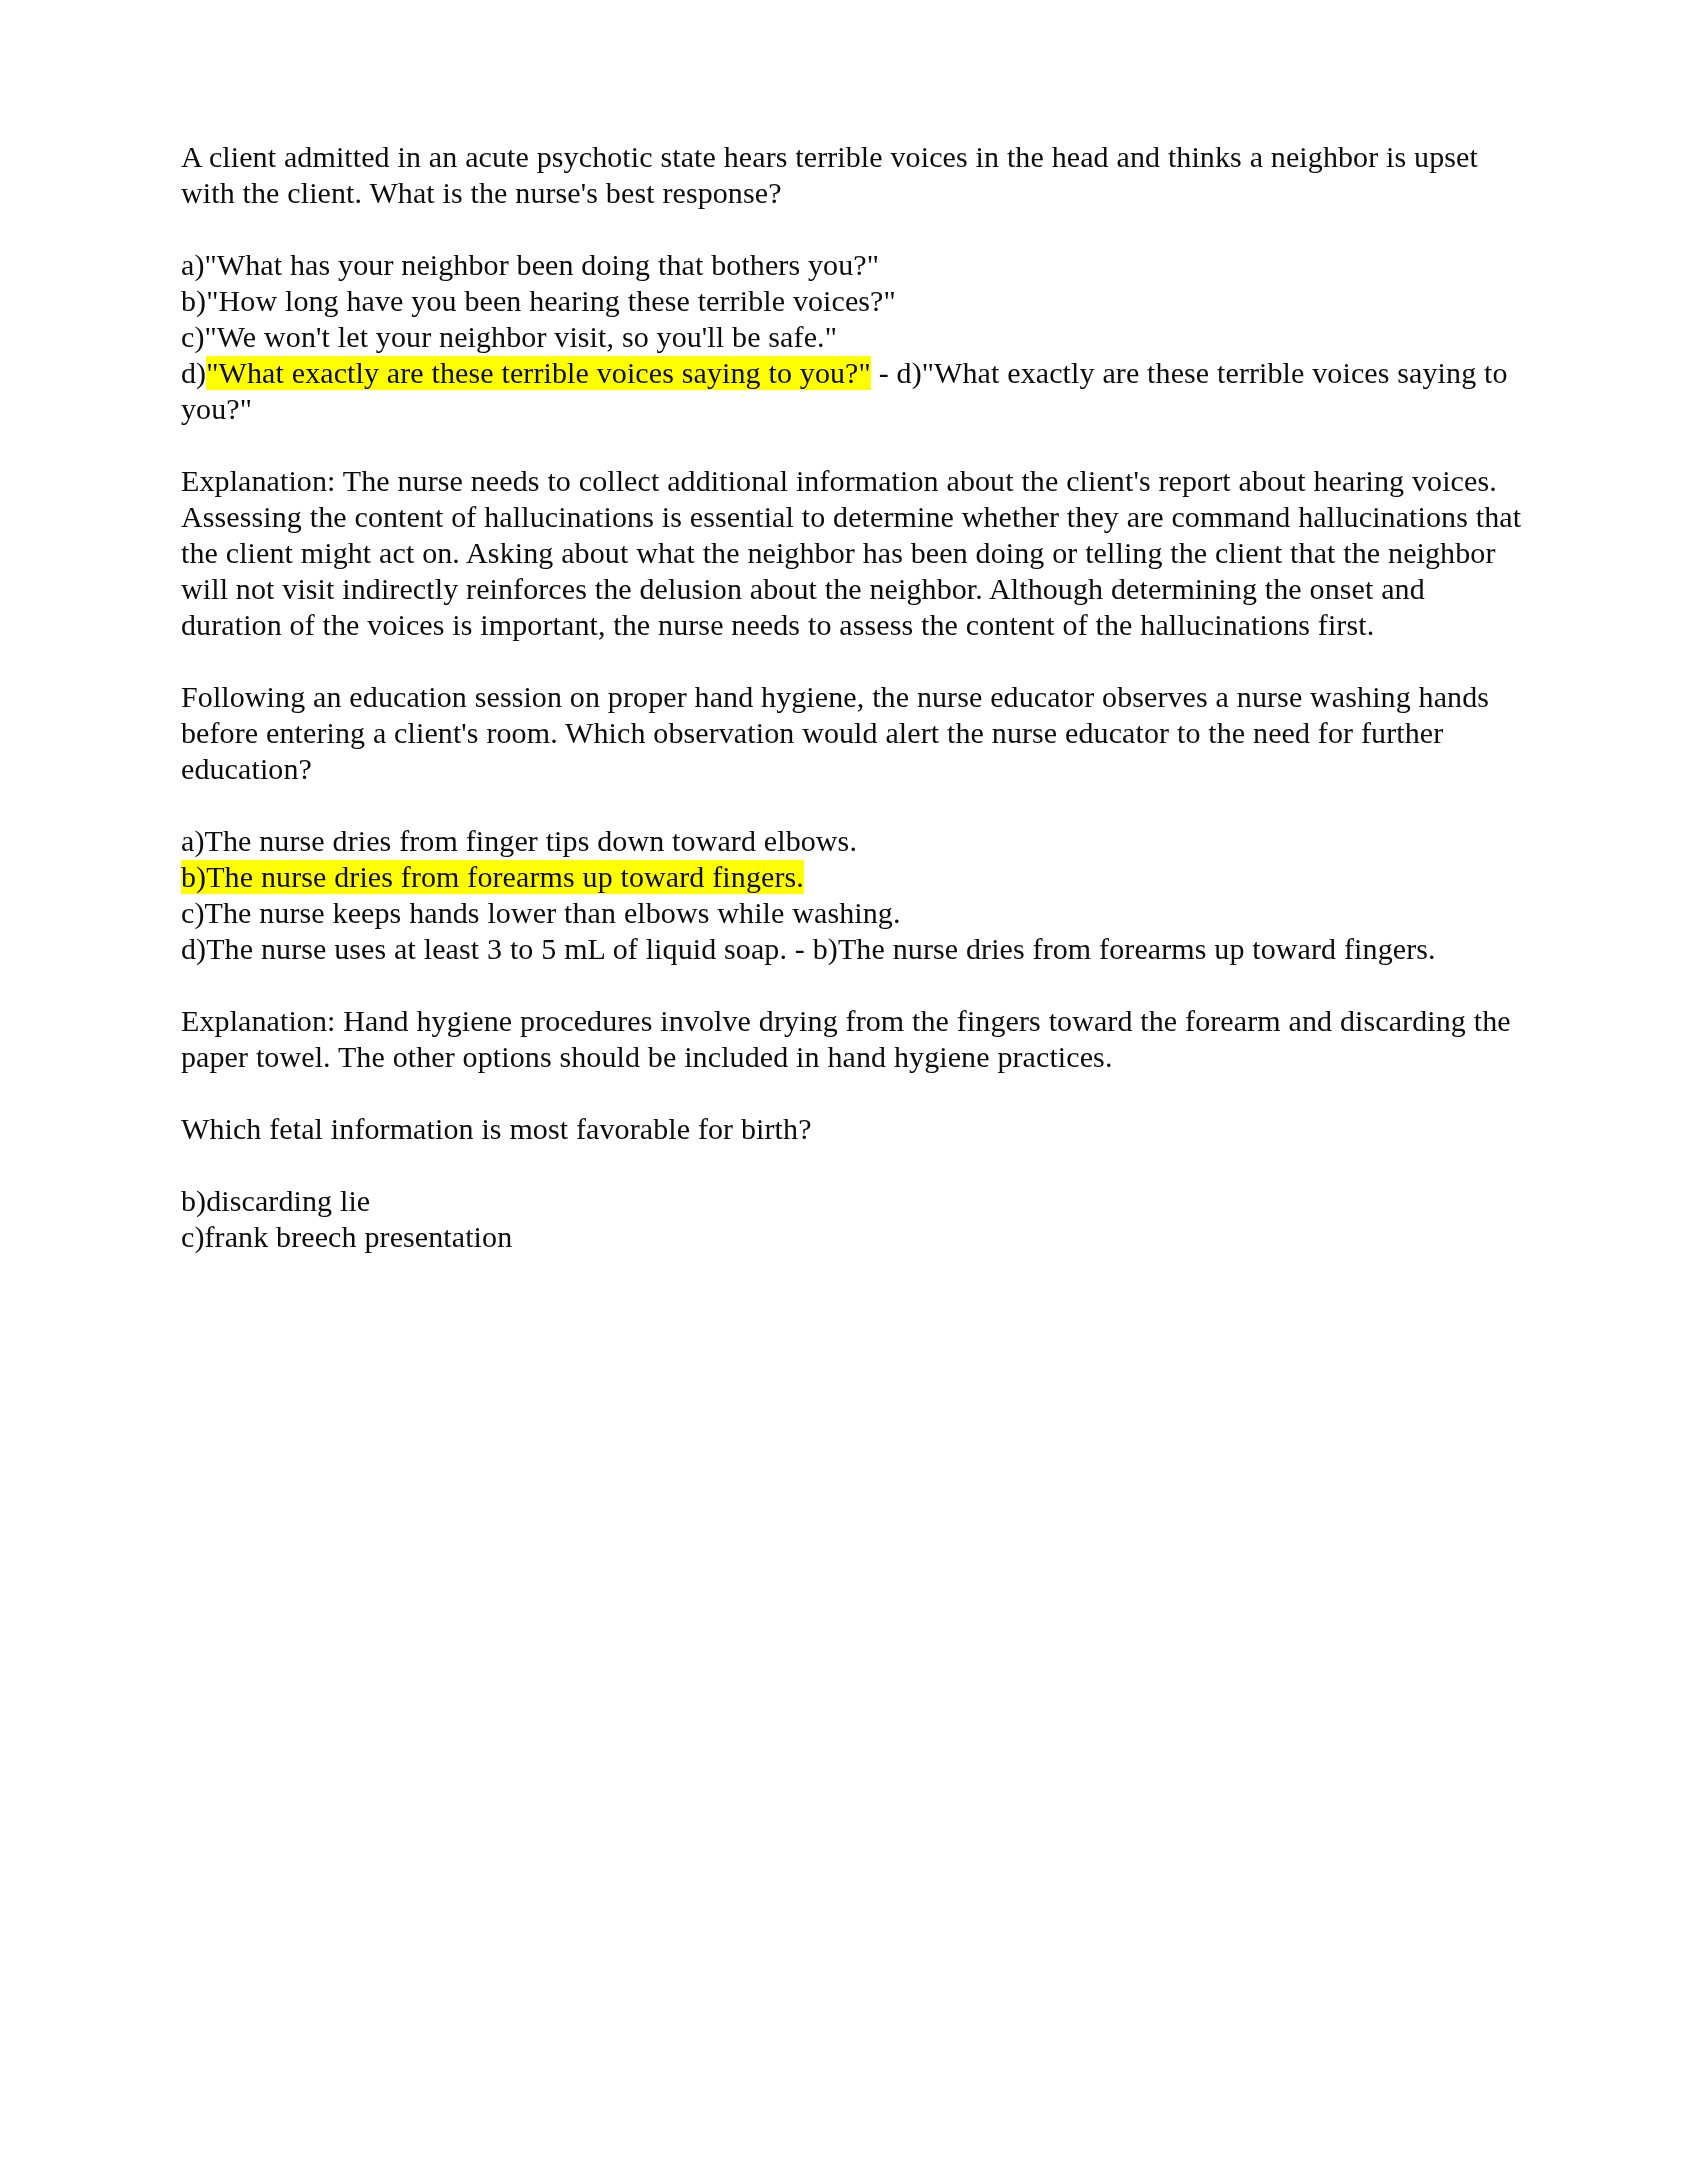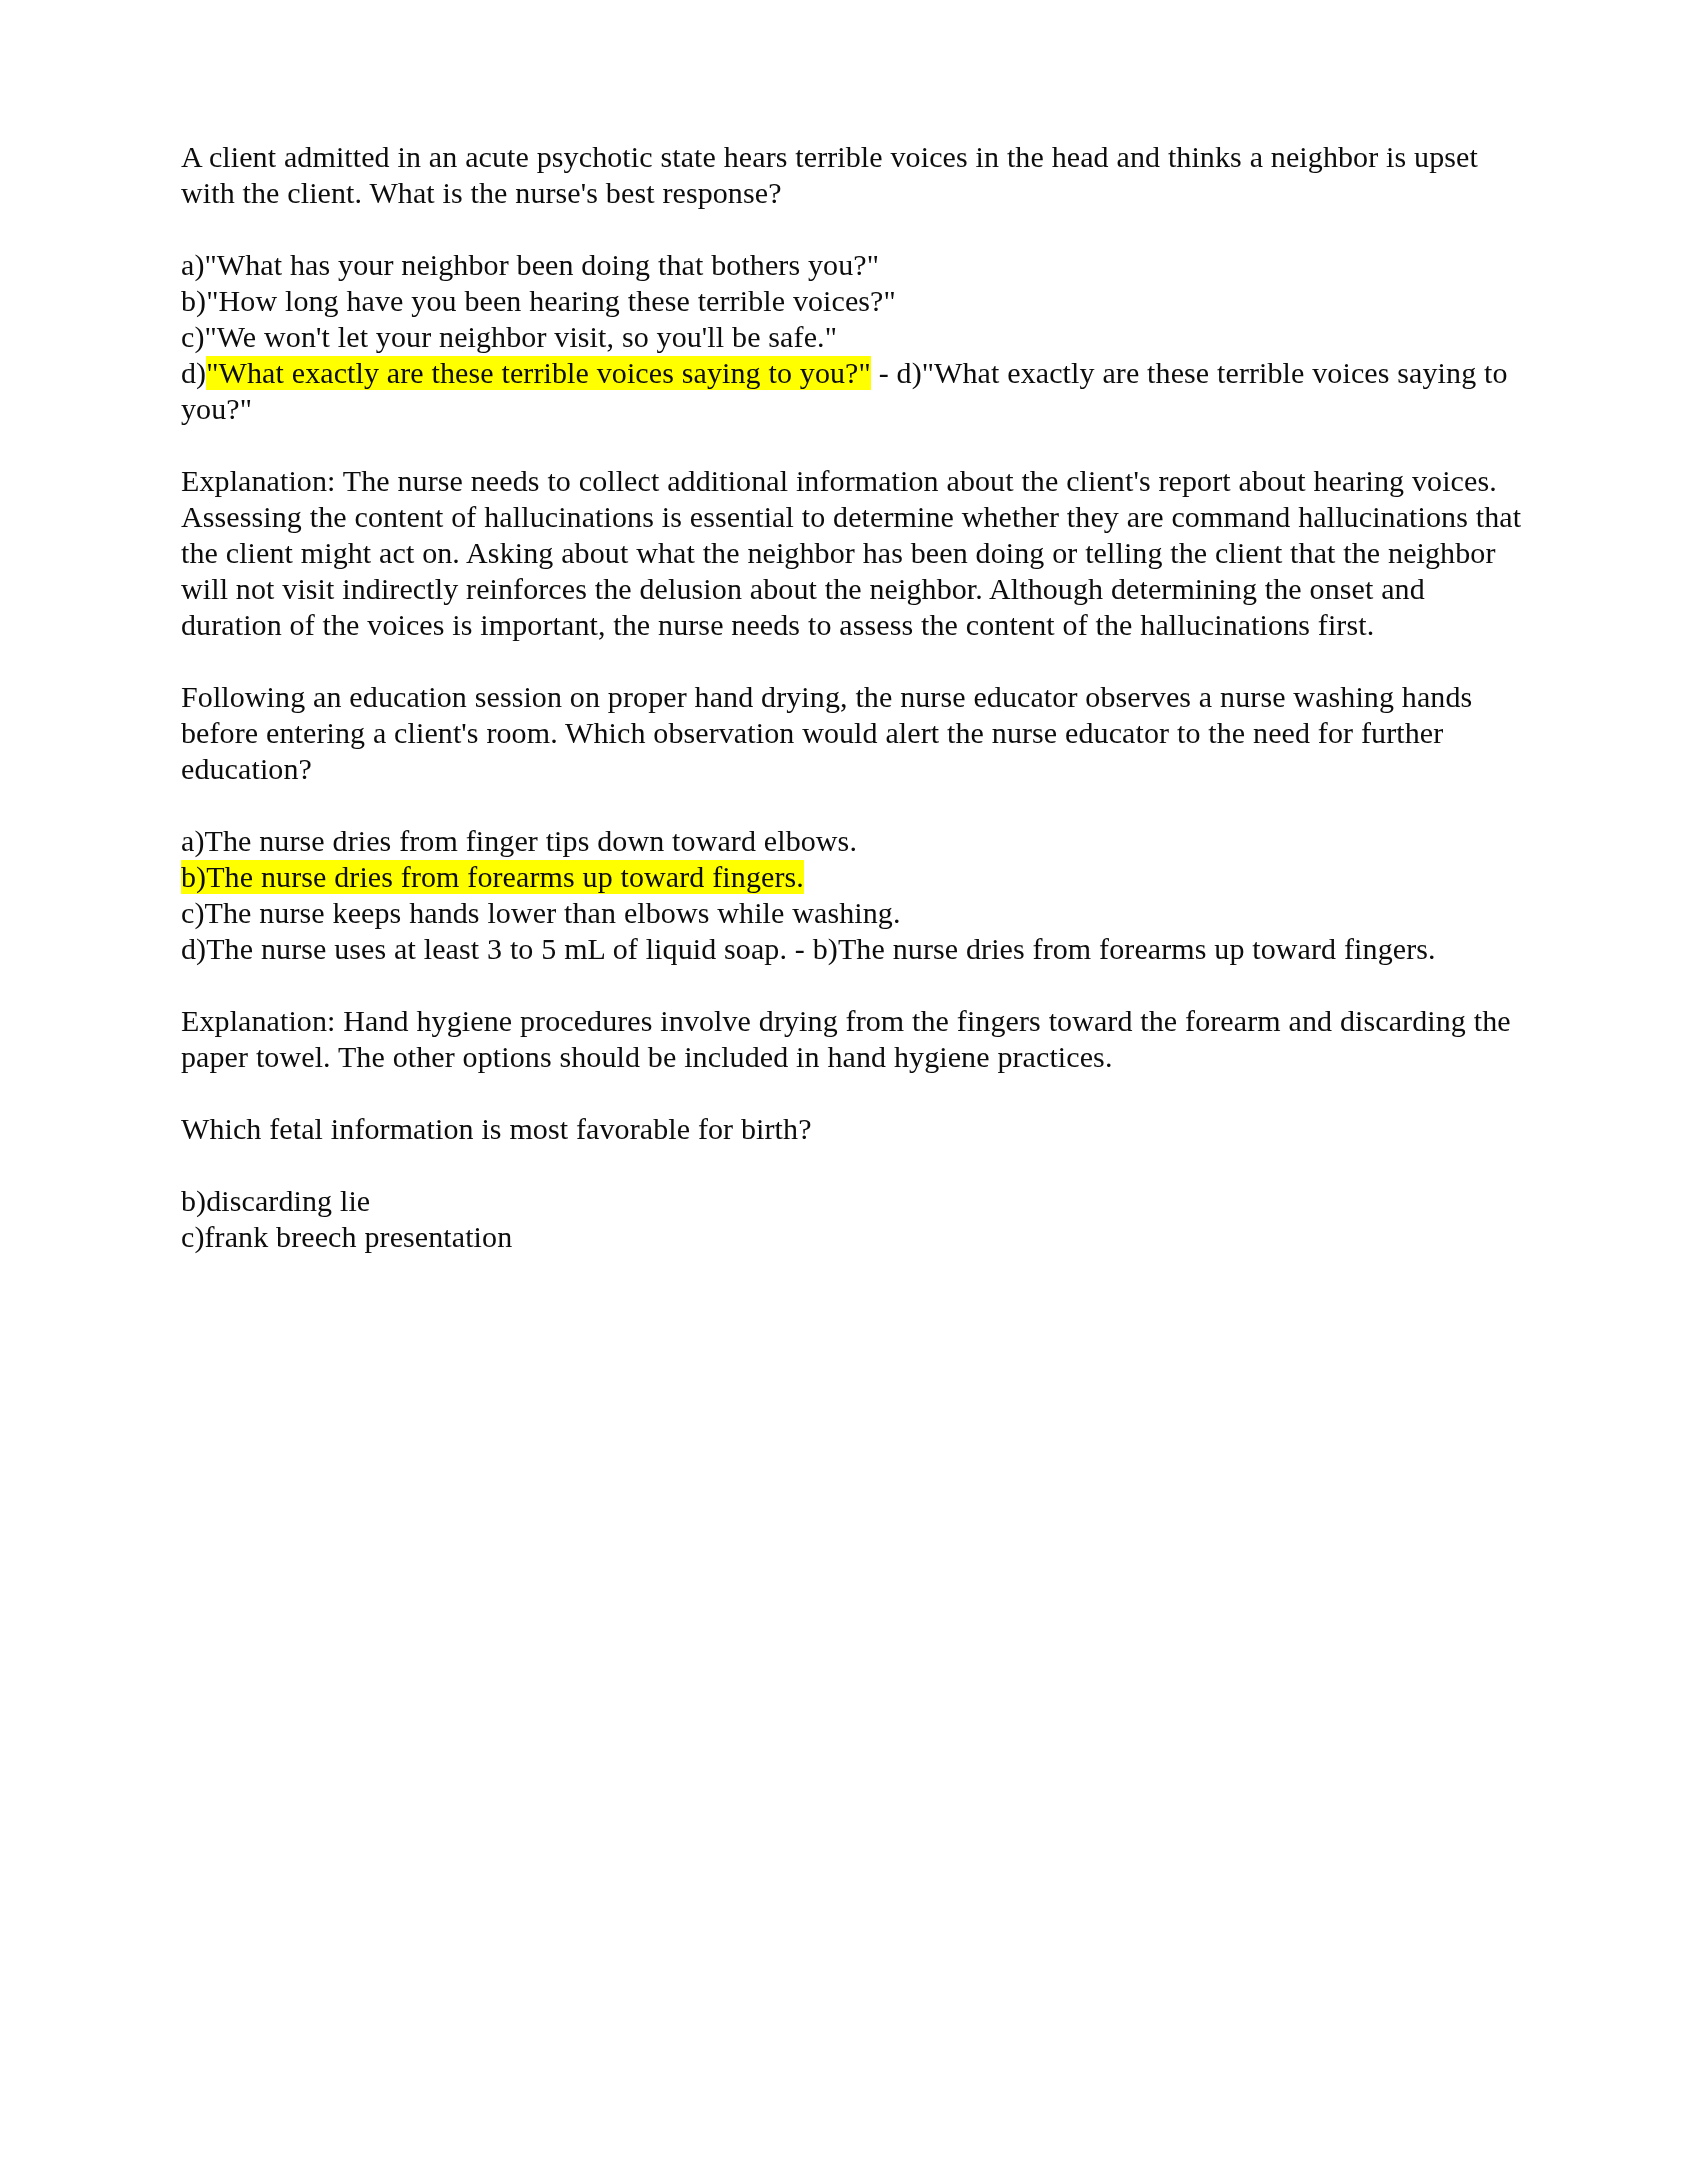--- a/index.html
+++ b/index.html
@@ -51,21 +51,21 @@
 
 <div class="page">
   <div class="content">
 
     <p class="para">A client admitted in an acute psychotic state hears terrible voices in the head and thinks a neighbor is upset with the client. What is the nurse's best response?</p>
 
     <p class="para"><span class="optline">a)"What has your neighbor been doing that bothers you?"</span><span class="optline">b)"How long have you been hearing these terrible voices?"</span><span class="optline">c)"We won't let your neighbor visit, so you'll be safe."</span><span><span>d)</span><span class="hl">"What exactly are these terrible voices saying to you?"</span><span> - d)"What exactly are these terrible voices saying to you?"</span></span></p>
 
     <p class="para">Explanation: The nurse needs to collect additional information about the client's report about hearing voices. Assessing the content of hallucinations is essential to determine whether they are command hallucinations that the client might act on. Asking about what the neighbor has been doing or telling the client that the neighbor will not visit indirectly reinforces the delusion about the neighbor. Although determining the onset and duration of the voices is important, the nurse needs to assess the content of the hallucinations first.</p>
 
-    <p class="para">Following an education session on proper hand drying, the nurse educator observes a nurse washing hands before entering a client's room. Which observation would alert the nurse educator to the need for further education?</p>
+    <p class="para">Following an education session on proper hand hygiene, the nurse educator observes a nurse washing hands before entering a client's room. Which observation would alert the nurse educator to the need for further education?</p>
 
     <p class="para"><span class="optline">a)The nurse dries from finger tips down toward elbows.</span><span class="optline"><span class="hl">b)The nurse dries from forearms up toward fingers.</span></span><span class="optline">c)The nurse keeps hands lower than elbows while washing.</span><span>d)The nurse uses at least 3 to 5 mL of liquid soap. - b)The nurse dries from forearms up toward fingers.</span></p>
 
     <p class="para">Explanation: Hand hygiene procedures involve drying from the fingers toward the forearm and discarding the paper towel. The other options should be included in hand hygiene practices.</p>
 
     <p class="para">Which fetal information is most favorable for birth?</p>
 
     <p class="para">
         <span class="optline">b)discarding lie</span>
         <span class="optline">c)frank breech presentation</span>

